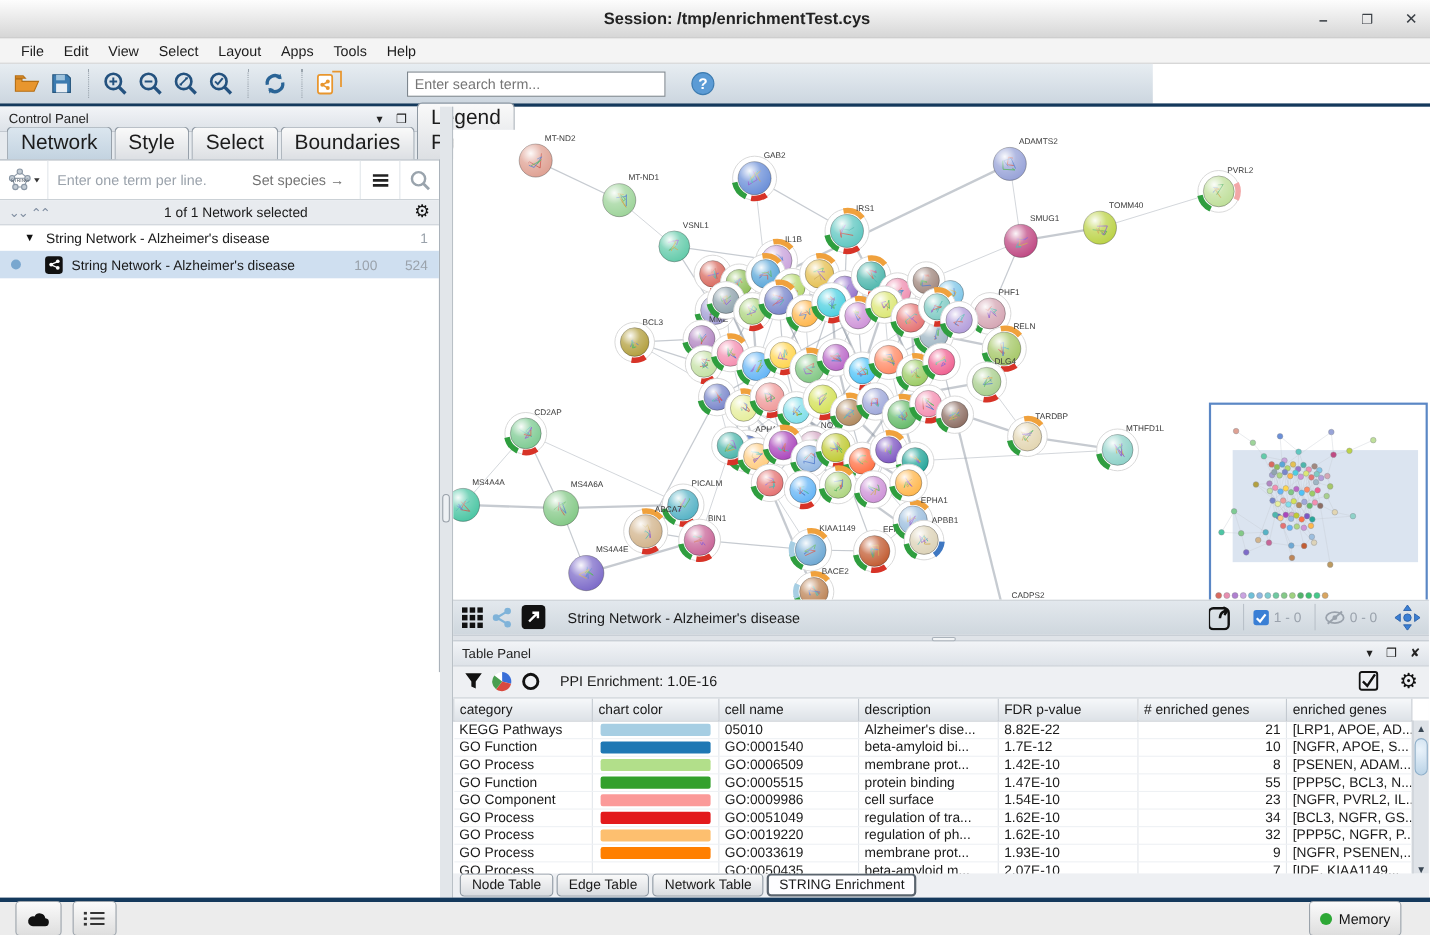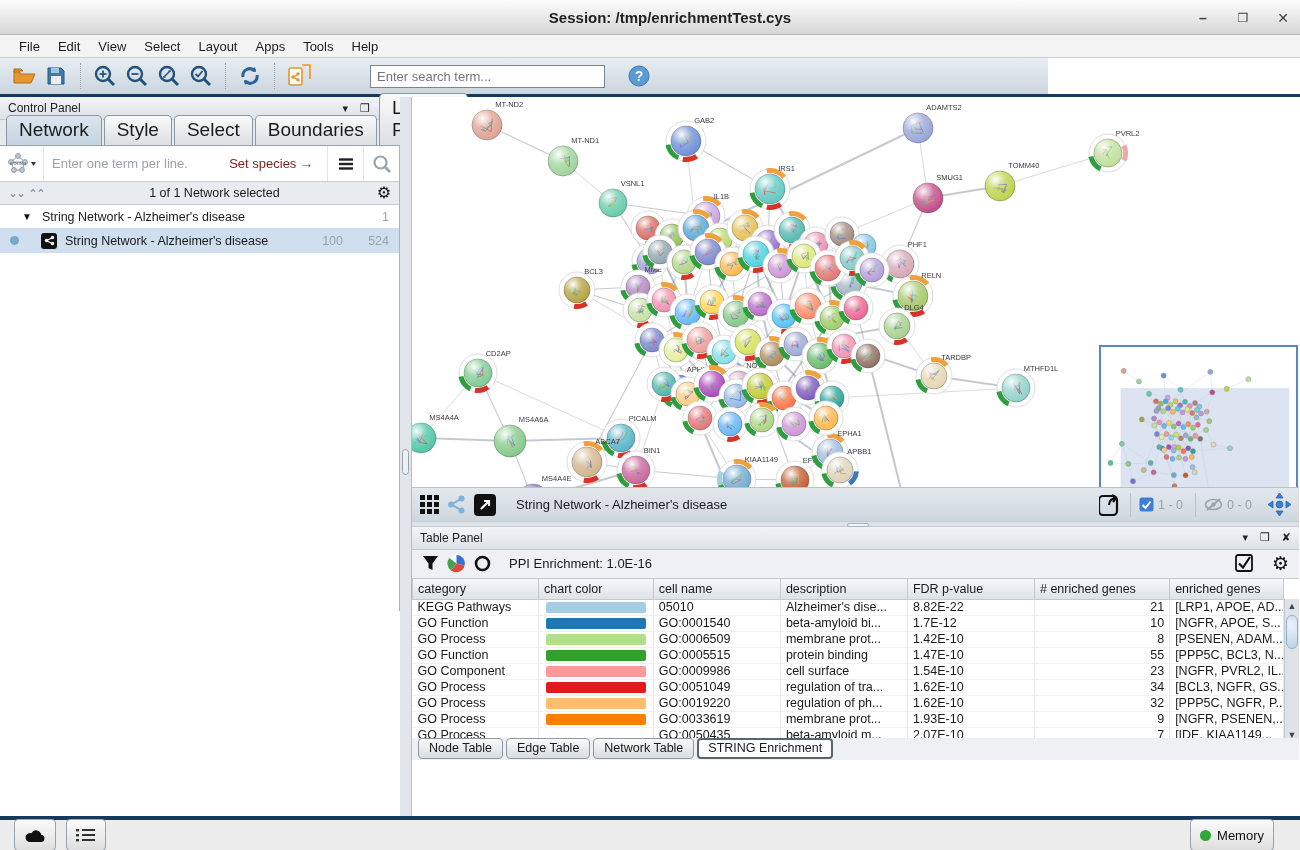--- a/index.html
+++ b/index.html
@@ -40,38 +40,38 @@
     display:flex; align-items:center; padding:0 8px; }
   .panel-hdr .ph-title { font-size:12px; color:#222; flex:1; }
   .ph-ico { font-size:11px; color:#222; margin-left:12px; }
   #cp-tabs { height:26px; background:#e6eaee; display:flex; align-items:flex-end; padding-left:6px; border-bottom:1px solid #9aa4ae; }
   .cp-tab { font-size:19px; color:#1c1c1c; padding:3px 12px 4px; border:1px solid #8e98a2; border-bottom:none;
     border-radius:5px 5px 0 0; background:linear-gradient(#fafafa,#dcdfe3); margin-right:2px; }
   .cp-tab.active { background:linear-gradient(#dbe6ef,#c3d3e0); }
   #string-bar { height:36px; border-bottom:1px solid #c6ccd2; display:flex; align-items:center; background:#fff; }
   #string-logo { width:44px; display:flex; align-items:center; justify-content:center; border-right:1px solid #e2e6ea; height:100%; }
   #string-input { flex:1; font-size:13px; color:#9aa2ab; padding-left:8px; }
-  #species-hint { font-size:13px; color:#7f1d1d; padding-right:14px; }
+  #species-hint { font-size:13px; color:#737373; padding-right:14px; }
   .sb-btn { width:36px; height:100%; display:flex; align-items:center; justify-content:center; border-left:1px solid #e2e6ea; }
   #sel-bar { height:23px; background:#e8ebef; border-bottom:1px solid #c6ccd2; display:flex; align-items:center; padding:0 8px; }
   #sel-bar .chev { color:#7f8da0; font-size:12px; letter-spacing:-2px; margin-right:6px; display:inline-block; }
   #sel-label { flex:1; text-align:center; font-size:12.5px; color:#1a1a1a; }
   .gear { font-size:16px; color:#111; line-height:1; }
   .tree-row { display:flex; align-items:center; font-size:12.5px; color:#1a1a1a; }
   #tree-root { height:23px; background:#fff; padding:0 10px 0 22px; }
   #tree-root .tri { margin-right:10px; font-size:10px; color:#111; }
   #tree-root .cnt { margin-left:auto; color:#9aa2ab; }
   #tree-child { height:25px; background:#cfdff0; padding:0 10px 0 10px; }
   .dot { width:9px; height:9px; border-radius:50%; background:#79a7cf; margin-right:22px; }
   .share-sq { width:16px; height:16px; background:#111; border-radius:3px; margin-right:8px; display:flex; align-items:center; justify-content:center; }
   #tree-child .n1 { margin-left:auto; color:#9aa2ab; }
   #tree-child .n2 { width:46px; text-align:right; color:#9aa2ab; }
 
   
-  #network-area { height:390px; position:relative; background:#fff; overflow:hidden; }
+  #network-area { height:446px; position:relative; background:#fff; overflow:hidden;margin-top:21px; }
   #graph-svg { position:absolute; left:0; top:0; }
   #birdseye { position:absolute; left:687px; top:248px; width:199px; height:198px; background:#fff; border:2px solid #5b87c5; }
   #net-toolbar { height:34px; background:linear-gradient(#e3e8ed,#cfd7de); border-top:1px solid #b9c1c9;
     display:flex; align-items:center; padding:0 8px; }
   .nt-btn { margin-right:8px; display:flex; align-items:center; justify-content:center; }
   #net-title { font-size:13px; color:#1a1a1a; margin-left:12px; flex:1; }
   .nt-count { font-size:12.5px; color:#9aa2ac; margin:0 4px; }
   .nt-group { display:flex; align-items:center; border-left:1px solid #b9c1c9; padding:0 8px; height:24px; }
 
   

